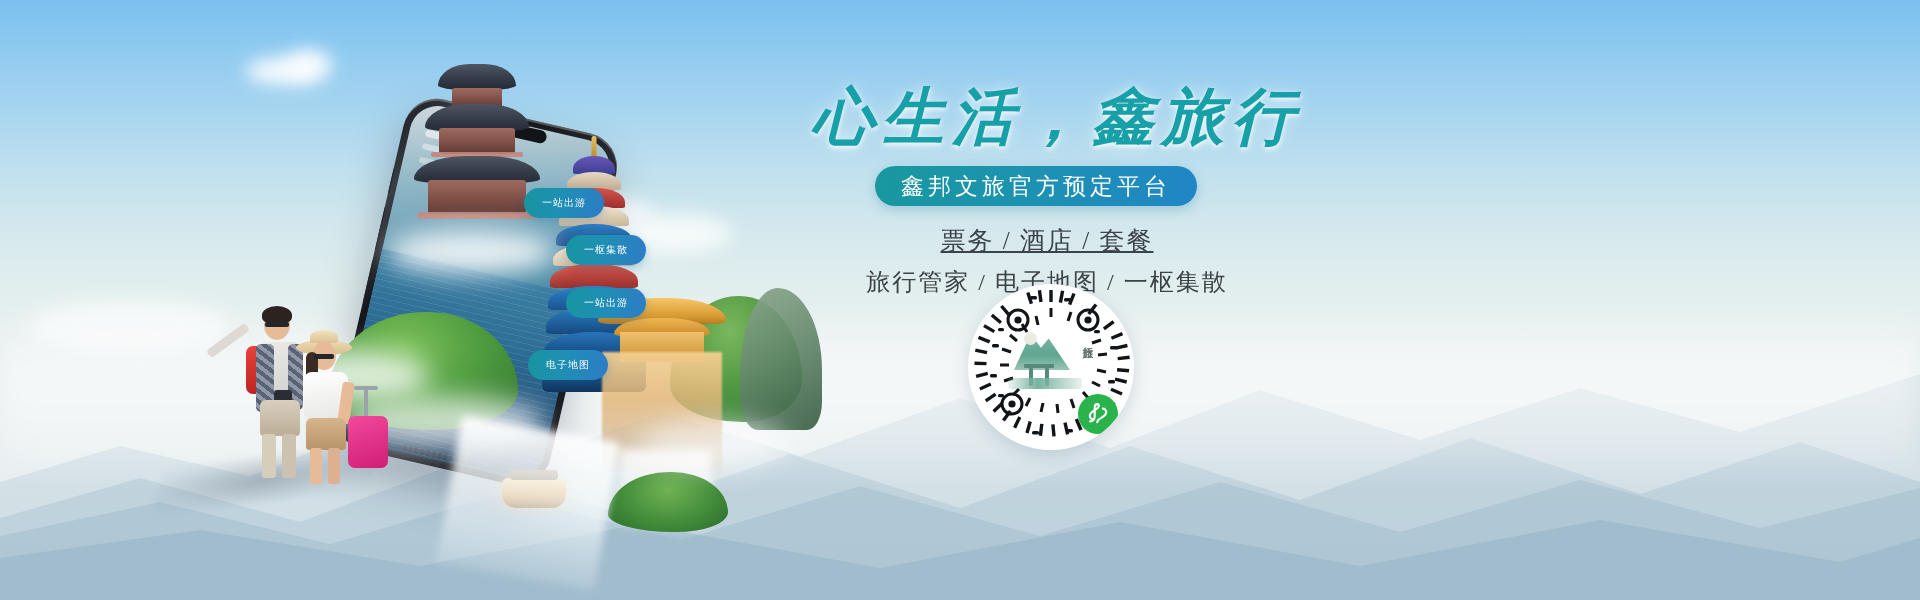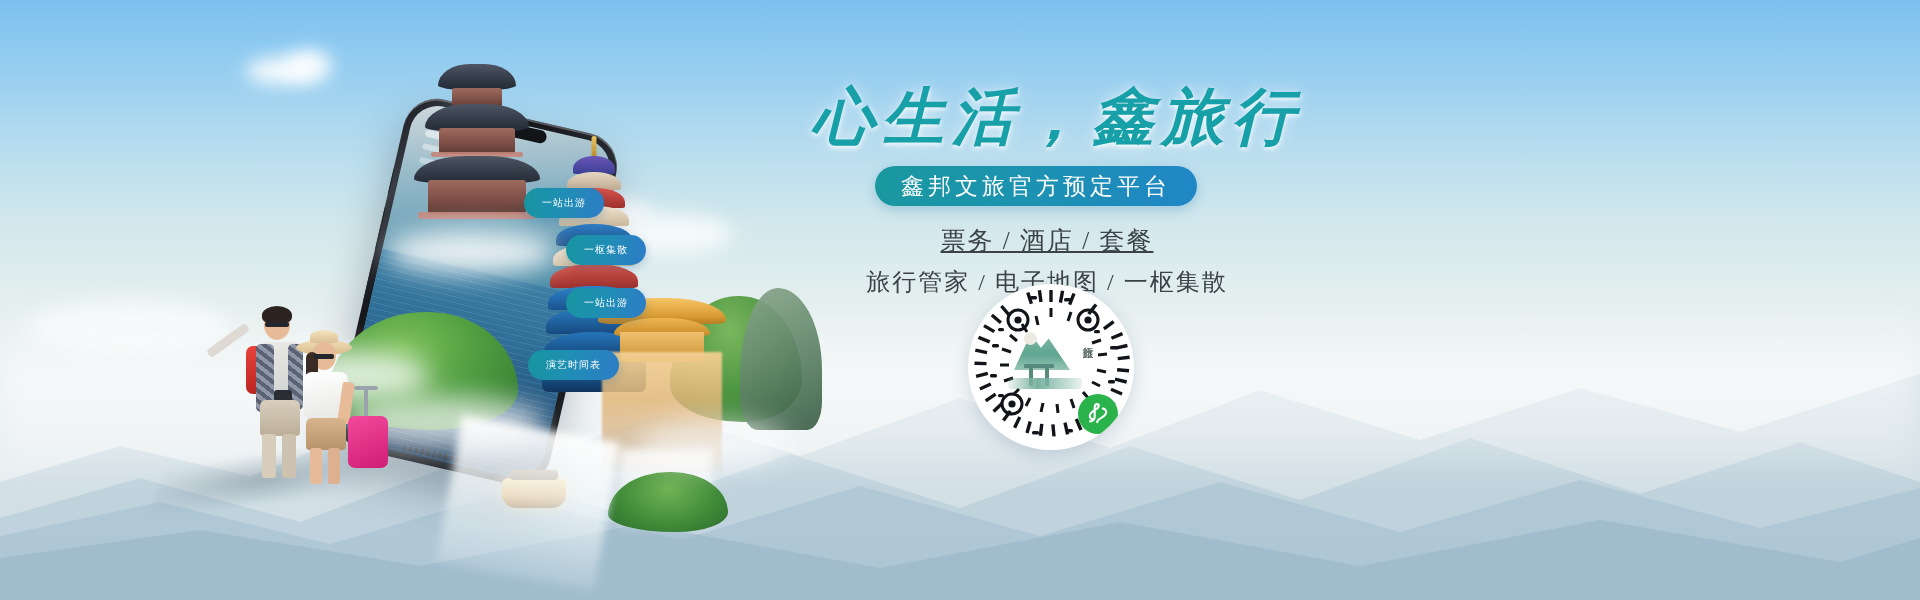--- a/index.html
+++ b/index.html
@@ -467,21 +467,21 @@
       <div class="suitcase-bar"></div>
       <div class="suitcase-handle"></div>
       <div class="suitcase"></div>
     </div>
   </div>
 
   <div class="tags">
     <div class="tag tag-1">一站出游</div>
     <div class="tag tag-2">一枢集散</div>
     <div class="tag tag-3">一站出游</div>
-    <div class="tag tag-4">演艺时间表</div>
+    <div class="tag tag-4">电子地图</div>
   </div>
 
   <div class="right">
 
     <div class="headline">心生活，鑫旅行</div>
 
     <div class="subpill">鑫邦文旅官方预定平台</div>
 
     <div class="services">
       <div class="svc-line svc-1">票务 / 酒店 / 套餐</div>

